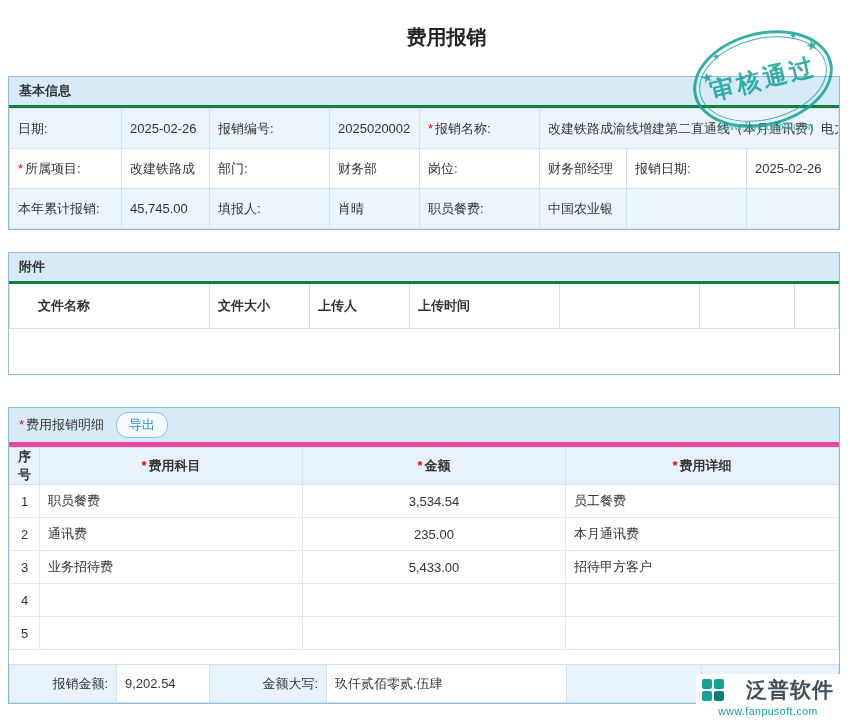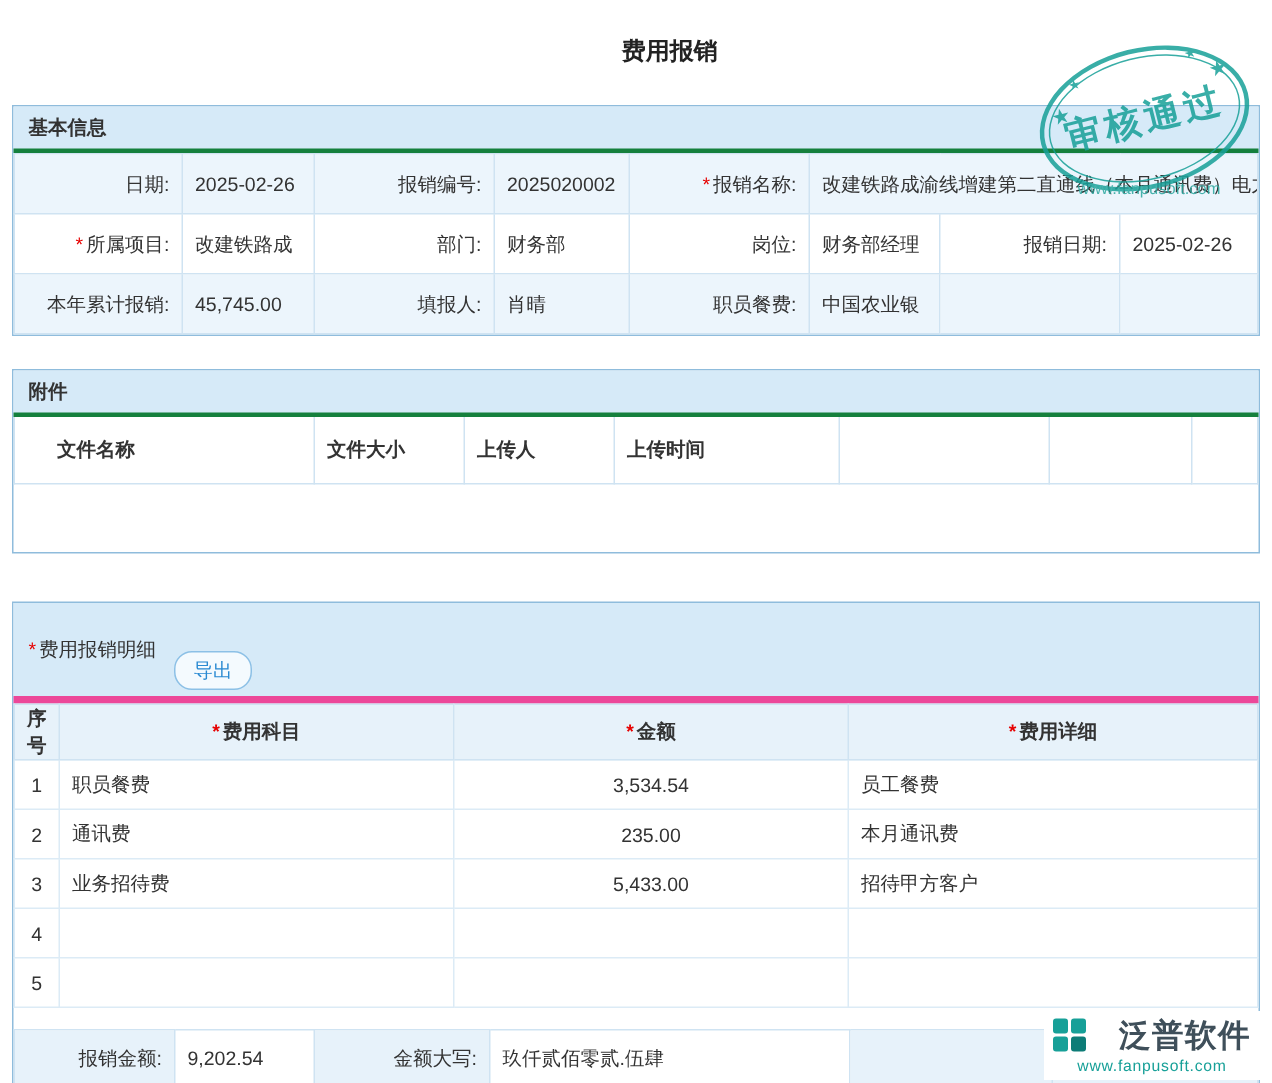--- a/index.html
+++ b/index.html
@@ -2,52 +2,51 @@
 <html><head>
 <meta charset="utf-8">
 <style>
   * { box-sizing: border-box; }
   html,body { margin:0; padding:0; }
   body {
     width:848px; height:722px; position:relative; overflow:hidden;
     background:#fff; color:#333;
     font-family:"Liberation Sans","DejaVu Sans",sans-serif; font-size:13px;
   }
-  .page-title { text-align:center; font-weight:bold; font-size:16px; color:#222; padding-top:24px;padding-left:45px; }
+  .page-title { text-align:center; font-weight:bold; font-size:20px; color:#222; padding-top:24px;padding-left:45px; }
 
   .section { border:1px solid #8fbcdc; margin:0 8px; background:#fff; }
   .section-header { background:#d6eaf8; padding:5px 10px; font-weight:bold; color:#333; border-bottom:3px solid #15803d; }
 
   .sec-basic { margin-top:25px; }
   .sec-att   { margin-top:22px; }
   .sec-detail{ margin-top:32px; }
 
   table { width:100%; border-collapse:collapse; table-layout:fixed; }
   .info-table td {
     border:1px solid #cfe3f2; height:40px; padding:2px 8px;
     overflow:hidden; white-space:nowrap;
   }
   .info-table tr.alt { background:#ecf5fc; }
-  .info-table td.lbl { text-align:right; }
+  .info-table td.lbl { text-align:left; }
   .req { color:#e60000; margin-right:2px; }
 
   .att-table th {
     border:1px solid #cfe3f2; border-top:none; height:44px;
     font-weight:bold; text-align:left; padding:2px 8px;
   }
   .att-table th.first { text-align:left; padding-left:28px; }
   .att-table td.empty-row { height:46px; border:none; }
 
   .detail-bar { display:flex; align-items:center; gap:12px; padding:4px 10px; background:#d6eaf8; border-bottom:5px solid #ec4899; }
   .detail-title { font-weight:normal; color:#333; }
   .export-btn {
     background:#f4fafe; border:1px solid #8cc0e6; color:#2a8ad2;
     border-radius:12px; padding:3px 12px; font-size:13px; cursor:pointer;
     font-family:inherit;
-    margin-top:28px;
   }
   .detail-table th {
     background:#e7f2fa; border:1px solid #cfe3f2; height:27px;
     font-weight:bold; text-align:center; padding:0 6px;
   }
   .detail-table td {
     border:1px solid #dcebf6; height:33px; padding:2px 8px;
     overflow:hidden; white-space:nowrap;
   }
   .detail-table td.seq { text-align:center; }

